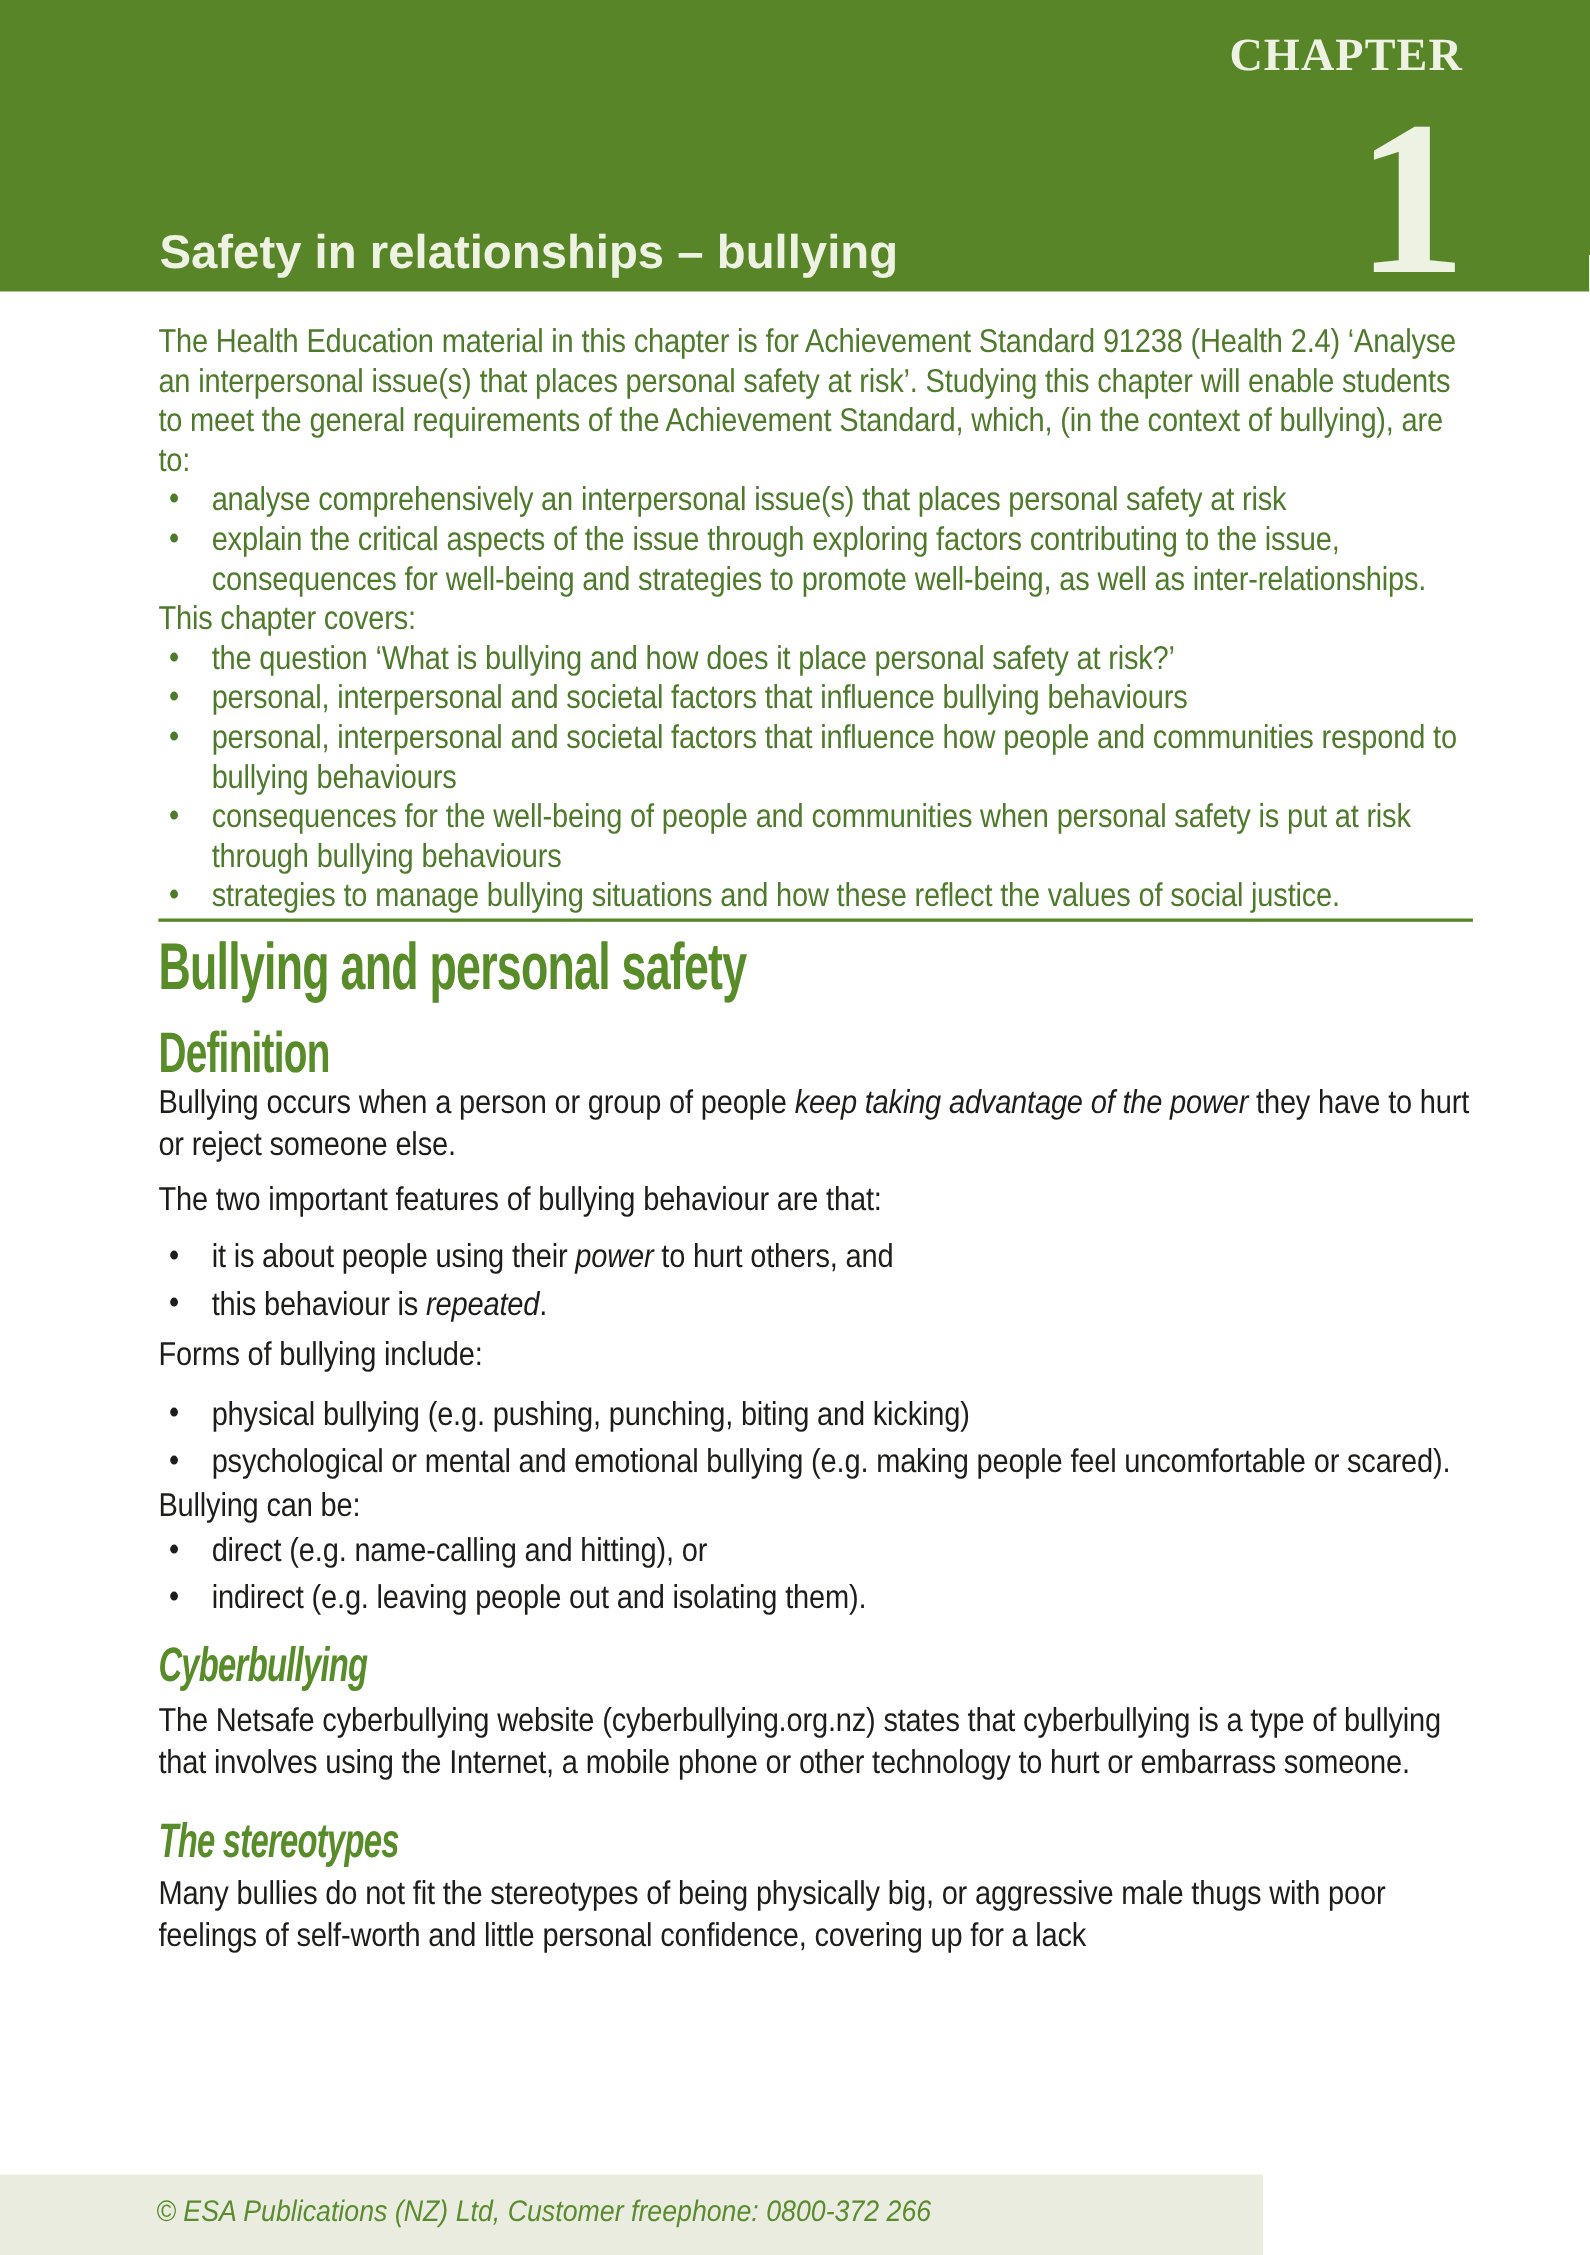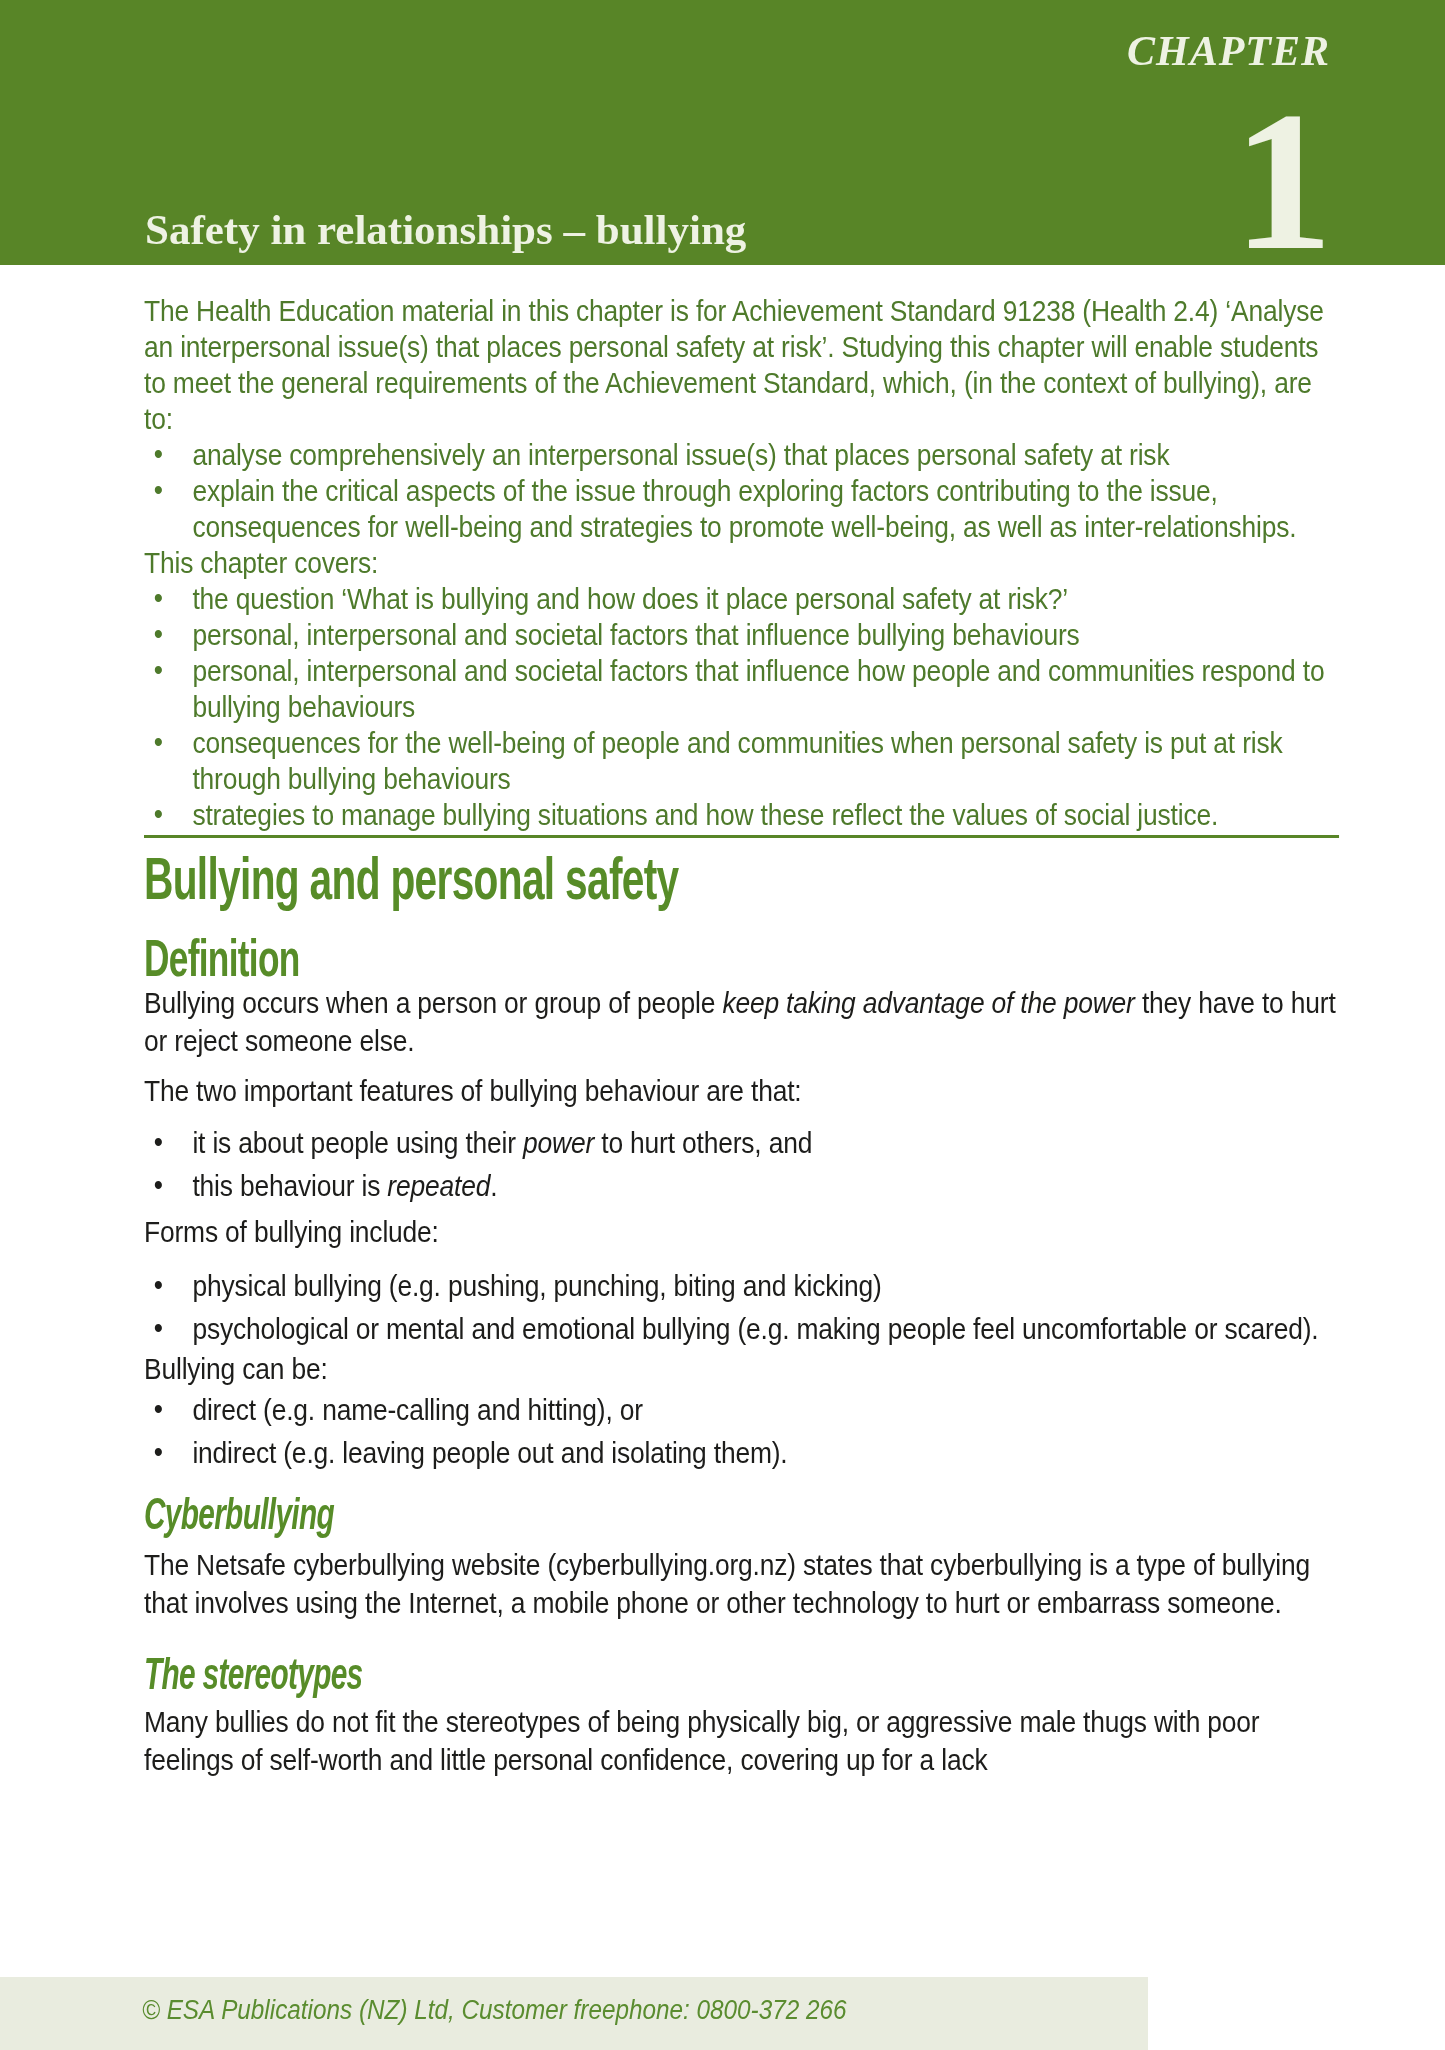--- a/index.html
+++ b/index.html
@@ -16,32 +16,31 @@
     width:1445px;height:265px;
     background:var(--banner-green,#588527);
   }
   .chapter-label{
     position:absolute;top:30px;right:115px;
     font-family:"Liberation Serif",serif;
     font-weight:700;
     font-size:42px;line-height:42px;
     letter-spacing:1px;
     color:var(--cream,#eef2e3);
-    font-style:italic;
   }
   .chapter-number{
     position:absolute;top:78px;right:112px;
     font-family:"Liberation Serif",serif;
     font-weight:700;
     font-size:200px;line-height:205px;
     color:var(--cream,#eef2e3);
   }
   .banner-title{
     position:absolute;left:145px;bottom:10px;
-    font-family:Liberation Serif, serif;
+    font-family:Liberation Sans, sans-serif;
     font-weight:700;
     font-size:43px;line-height:50px;
     color:var(--cream,#eef2e3);
   }
   
   .content{
     position:absolute;top:265px;left:144px;
     width:1358px;
     transform:scaleX(0.88);
     transform-origin:left top;

